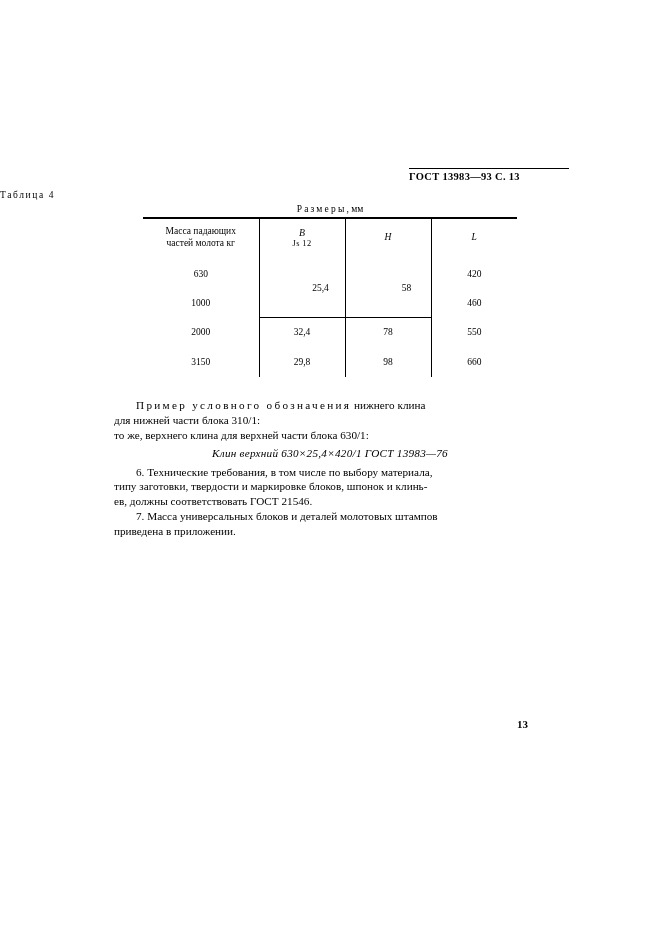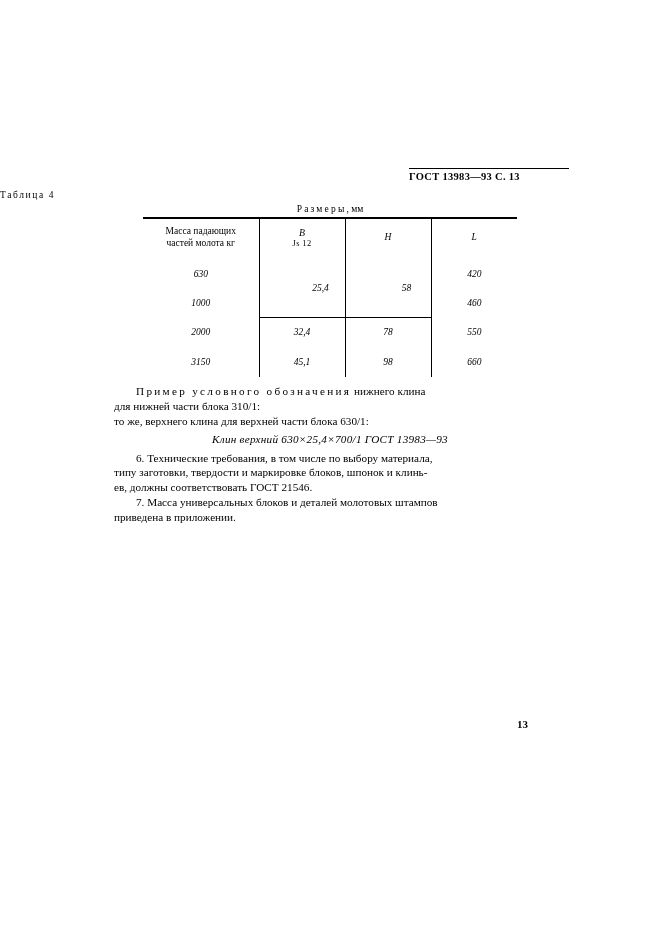--- a/index.html
+++ b/index.html
@@ -122,37 +122,36 @@
     letter-spacing: 0.4px;
   }
   .hdr-ital {
     font-style: italic;
     font-size: 10px;
   }
 
   .body-row td {
     height: 29px;
     border-bottom: 1.1px solid #000;
-    font-style: italic;
   }
   .body-row td.v { border-left: 1.1px solid #000; }
   .body-row td.merged {
     border-bottom: 1.1px solid #000;
     padding-left: 37px;
   }
   .body-row.last td {
     border-bottom: 0;
     height: 30px;
   }
 
   
   .body-text {
     position: absolute;
     left: 114px;
-    top: 384px;
+    top: 398px;
     width: 432px;
     font-size: 11.2px;
     line-height: 1.33;
     text-align: justify;
   }
   .body-text p {
     margin: 0;
   }
   .p-indent {
     text-indent: 22px;
@@ -232,33 +231,33 @@
 
         <tr class="body-row">
           <td>2000</td>
           <td class="v">32,4</td>
           <td class="v">78</td>
           <td class="v">550</td>
         </tr>
 
         <tr class="body-row last">
           <td>3150</td>
-          <td class="v">45,1</td>
+          <td class="v">29,8</td>
           <td class="v">98</td>
           <td class="v">660</td>
         </tr>
       </tbody>
     </table>
   </div>
 
   <div class="body-text">
     <p class="p-indent"><span class="spaced">Пример  условного  обозначения</span><span> нижнего клина</span></p>
     <p>для нижней части блока 310/1:</p>
     <p>то же, верхнего клина для верхней части блока 630/1:</p>
-    <p class="example-line">Клин верхний 630×25,4×700/1 ГОСТ 13983—93</p>
+    <p class="example-line">Клин верхний 630×25,4×420/1 ГОСТ 13983—76</p>
     <p class="p-indent gap-sm">6. Технические требования, в том числе по выбору материала,</p>
     <p>типу заготовки, твердости и маркировке блоков, шпонок и клинь-</p>
     <p>ев, должны соответствовать ГОСТ 21546.</p>
     <p class="p-indent">7. Масса универсальных блоков и деталей молотовых штампов</p>
     <p>приведена в приложении.</p>
   </div>
 
   <div class="page-number">13</div>
 
 </div>

